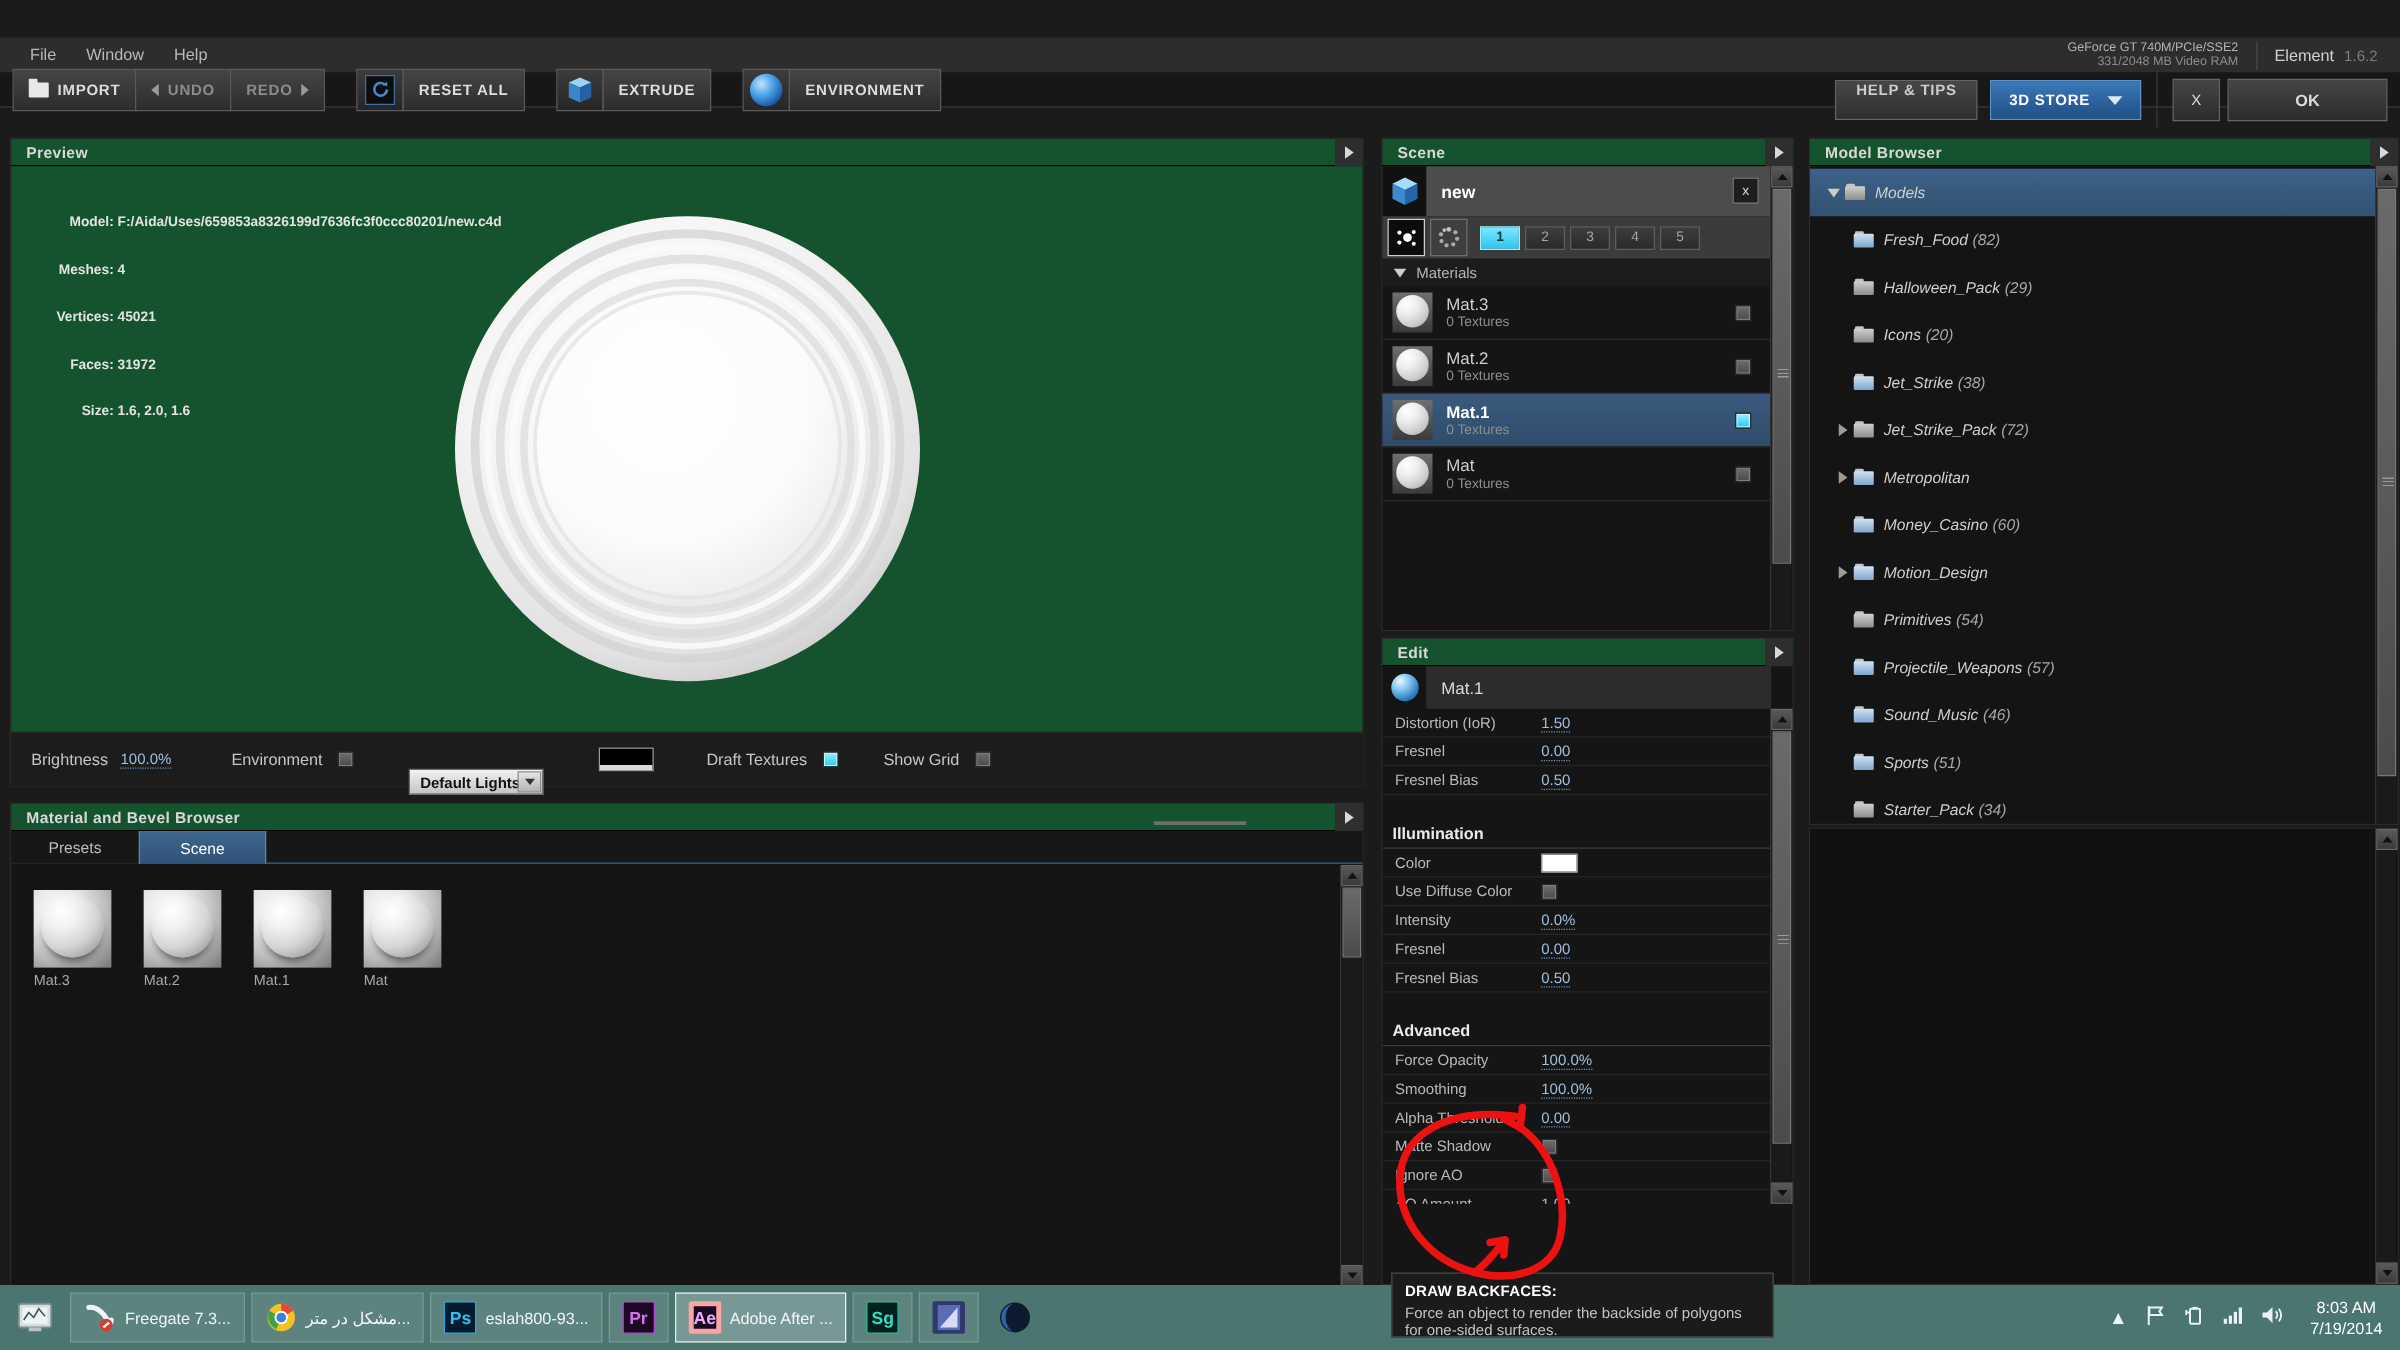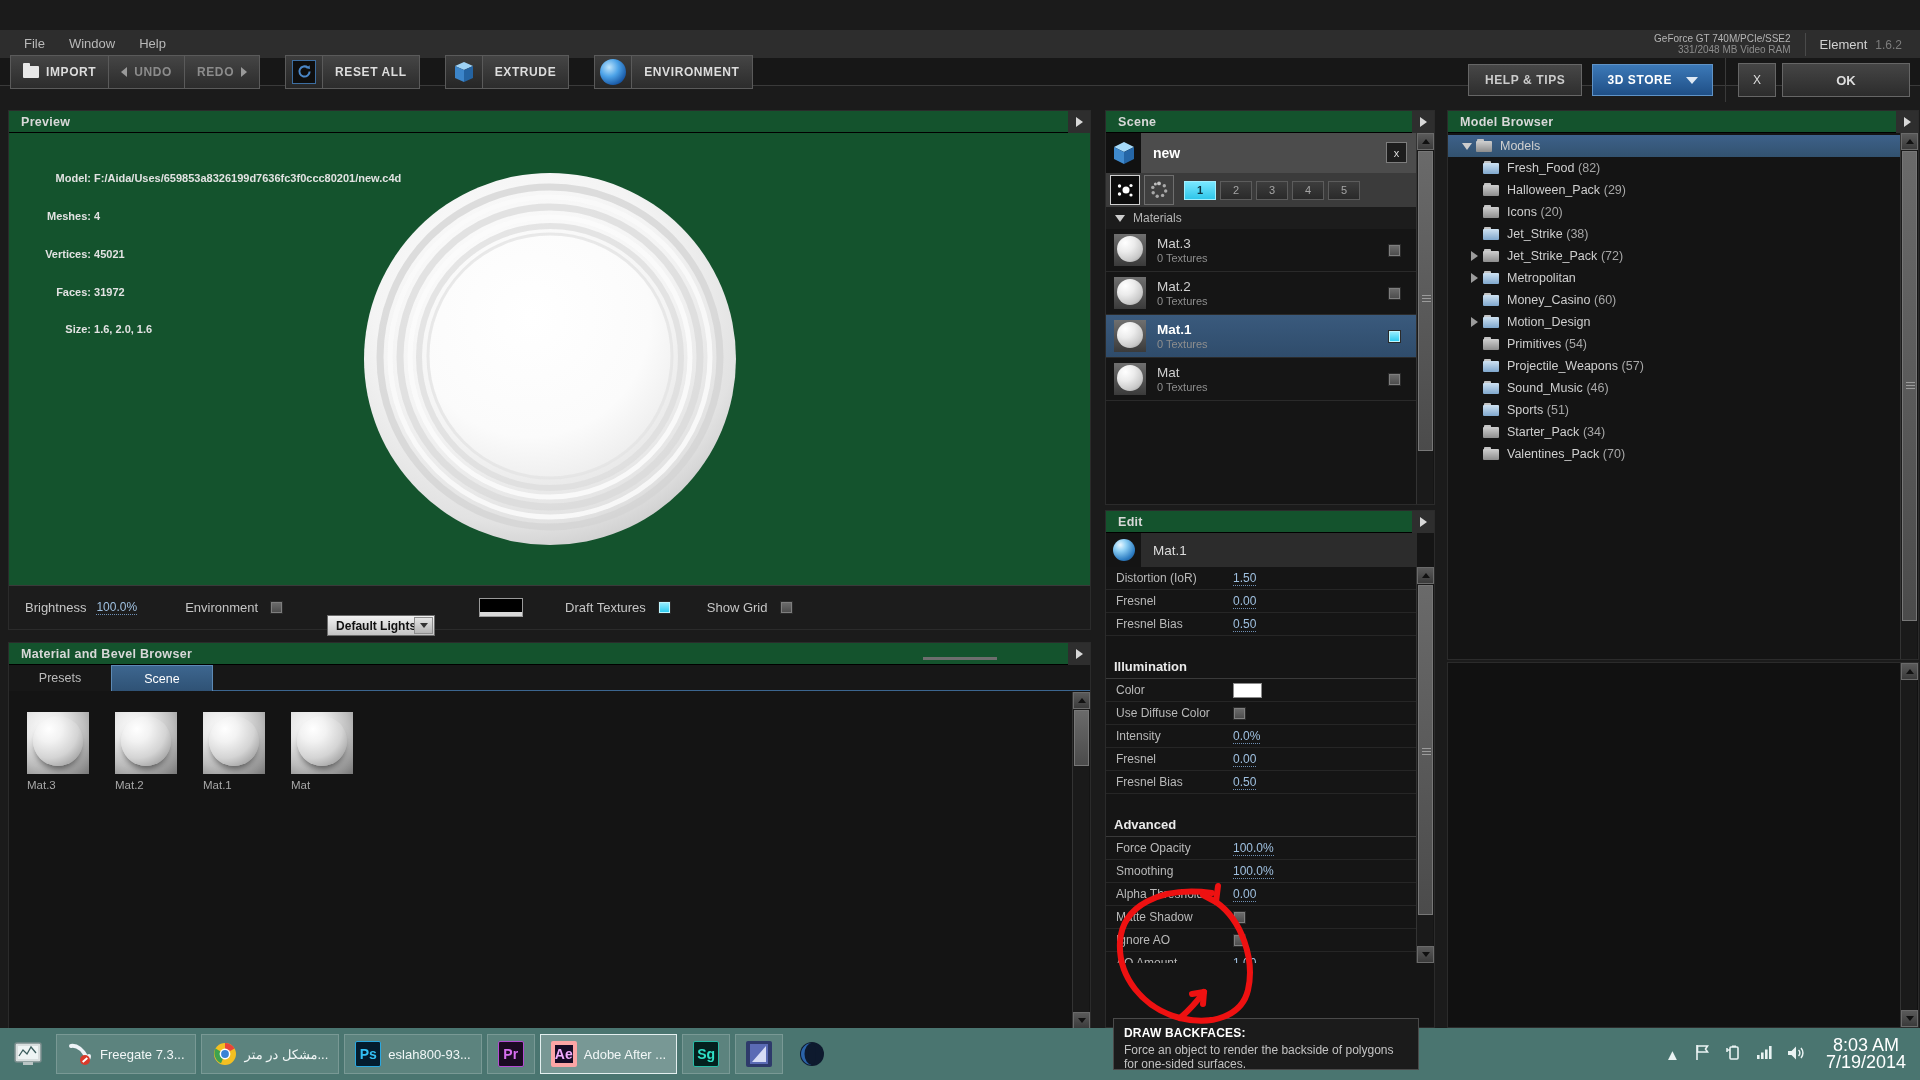--- a/index.html
+++ b/index.html
@@ -75,21 +75,21 @@
     border-right:6px solid #9a9a9a; }
   .arrow-r { width:0;height:0;border-top:5px solid transparent;border-bottom:5px solid transparent;
     border-left:6px solid #9a9a9a; }
   .reset-ico { width:24px;height:24px;border:1px solid #3d6ea1; background:#0e0e0e;
     display:flex;align-items:center;justify-content:center; }
   .cube-ico { width:22px;height:24px; position:relative; }
   .env-ico { width:26px;height:26px;border-radius:50%;
     background:radial-gradient(circle at 35% 32%, #bfe4fb 0%, #4da3e8 38%, #1452a0 78%, #0a2c5c 100%); }
 
   .toolbar-right { position:absolute; right:0; top:0; height:44px; display:flex; align-items:center; }
-  .help-btn { height:32px; padding:0 16px; display:flex;align-items:center;
+  .help-btn { height:32px; padding:0 16px; display:flex;align-items:flex-start;
     background:linear-gradient(#474747,#2e2e2e); border:1px solid #666; color:#ccc;
     font-size:12px;font-weight:bold;letter-spacing:.6px; }
   .store-btn { height:32px; padding:0 14px; display:flex;align-items:center;gap:14px;
     background:linear-gradient(#3c79b8,#1f4f86); border:1px solid #5f93c7; color:#fff;
     font-size:12px;font-weight:bold;letter-spacing:.6px; margin-left:10px; }
   .store-caret { width:0;height:0;border-left:6px solid transparent;border-right:6px solid transparent;
     border-top:7px solid #dfe9f4; }
   .divider-v { width:1px; height:44px; background:#3a3a3a; margin:0 12px; }
   .x-btn { width:38px;height:34px; display:flex;align-items:center;justify-content:center;
     background:linear-gradient(#454545,#2c2c2c); border:1px solid #666; color:#ddd; font-size:12px; }
@@ -245,21 +245,21 @@
 
   .tooltip { position:absolute; left:1113px; top:1018px; width:306px; height:52px;
     background:#1b1b1b; border:1px solid #4a4a4a; padding:7px 10px; z-index:30; }
   .tt-title { color:#fff; font-size:12px; font-weight:bold; letter-spacing:.2px; }
   .tt-body { color:#c3c3c3; font-size:12px; line-height:14px; margin-top:3px; }
 
   
   .model-panel { position:absolute; left:1447px; top:110px; width:472px; height:550px;
     background:#141414; border:1px solid #2b2b2b; }
   .tree { position:absolute; left:0; top:22px; width:453px; height:505px; padding-top:2px; }
-  .tnode { height:22px; display:flex; align-items:center; padding-left:6px; position:relative; }
+  .tnode { height:38px; display:flex; align-items:center; padding-left:6px; position:relative;font-style:italic; }
   .tnode.root { background:linear-gradient(#3d618a,#32526f); }
   .tw { width:18px; display:flex; align-items:center; justify-content:center; }
   .folder { width:16px; height:12px; margin-right:8px; position:relative; flex:none; }
   .folder b { position:absolute; left:0; top:1px; width:16px; height:11px;
     background:linear-gradient(#cfcfcf,#8d8d8d); border-radius:1px; display:block; }
   .folder u { position:absolute; left:1px; top:-1px; width:7px; height:3px;
     background:#c3c3c3; border-radius:1px 1px 0 0; display:block; }
   .folder.blue b { background:linear-gradient(#cfe2f2,#7fa7cd); }
   .tlabel { color:#cfcfcf; font-size:12.5px; }
   .tcount { color:#a7a7a7; font-size:12.5px; }
@@ -276,21 +276,21 @@
   .taskbar { position:absolute; left:0; bottom:0; width:1920px; height:52px;
     background:#4a7570; display:flex; align-items:center; }
   .tb-start { width:56px; height:52px; display:flex; align-items:center; justify-content:center; }
   .tb-item { height:40px; display:flex; align-items:center; gap:7px; padding:0 10px;
     background:rgba(255,255,255,.10); border:1px solid rgba(255,255,255,.18); margin-right:5px; }
   .tb-item.active { background:rgba(255,255,255,.26); border-color:#e3efef; }
   .tb-item.noframe { background:transparent; border-color:transparent; }
   .tb-text { color:#f2f7f7; font-size:13px; white-space:nowrap; }
   .tray { position:absolute; right:0; top:0; height:52px; display:flex; align-items:center; gap:14px; padding-right:14px; }
   .tray-ico { color:#eaf3f3; font-size:15px; }
-  .clock { color:#fff; font-size:18px; line-height:17px; text-align:center; margin-left:6px; }
+  .clock { color:#fff; font-size:13px; line-height:17px; text-align:center; margin-left:6px; }
   .appico { width:26px; height:26px; display:flex; align-items:center; justify-content:center;
     font-size:14px; font-weight:bold; border-radius:2px; }
 </style>
 </head>
 <body>
 
 <div class="app">
 
 
   <div class="menubar">

